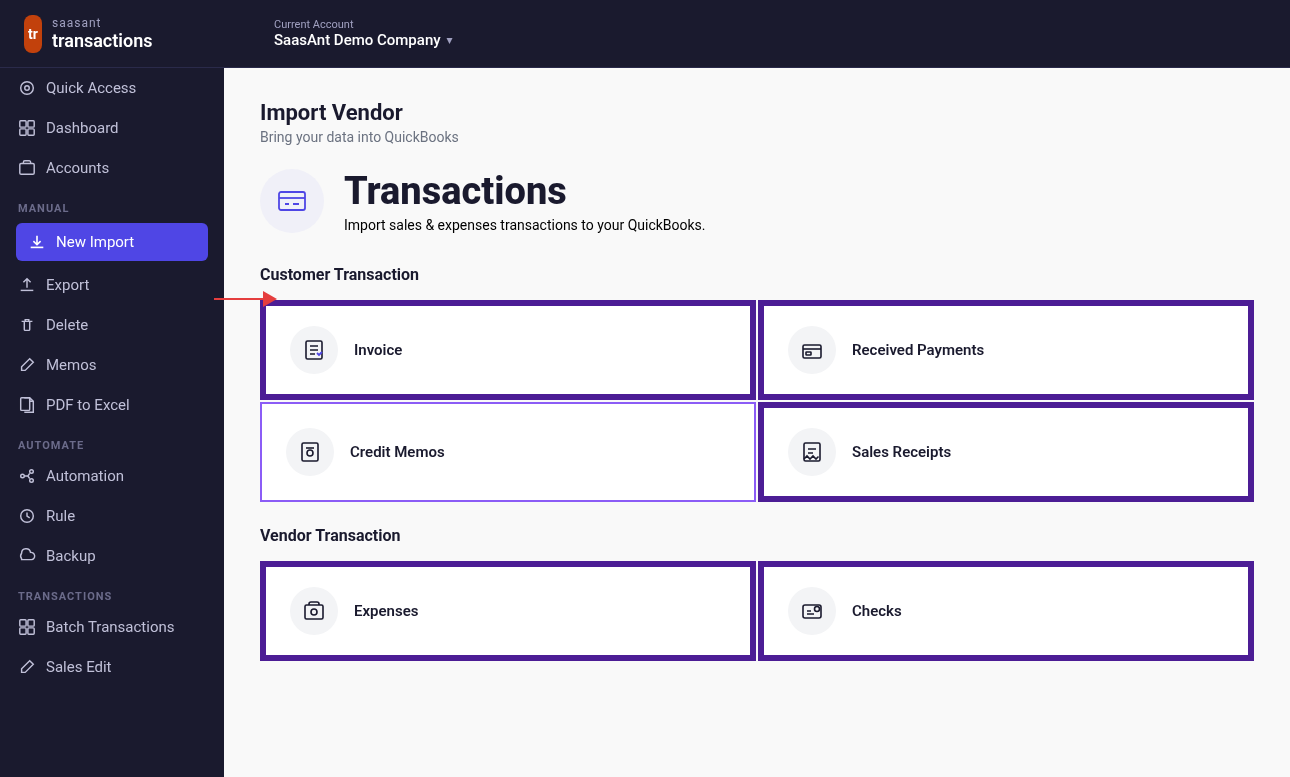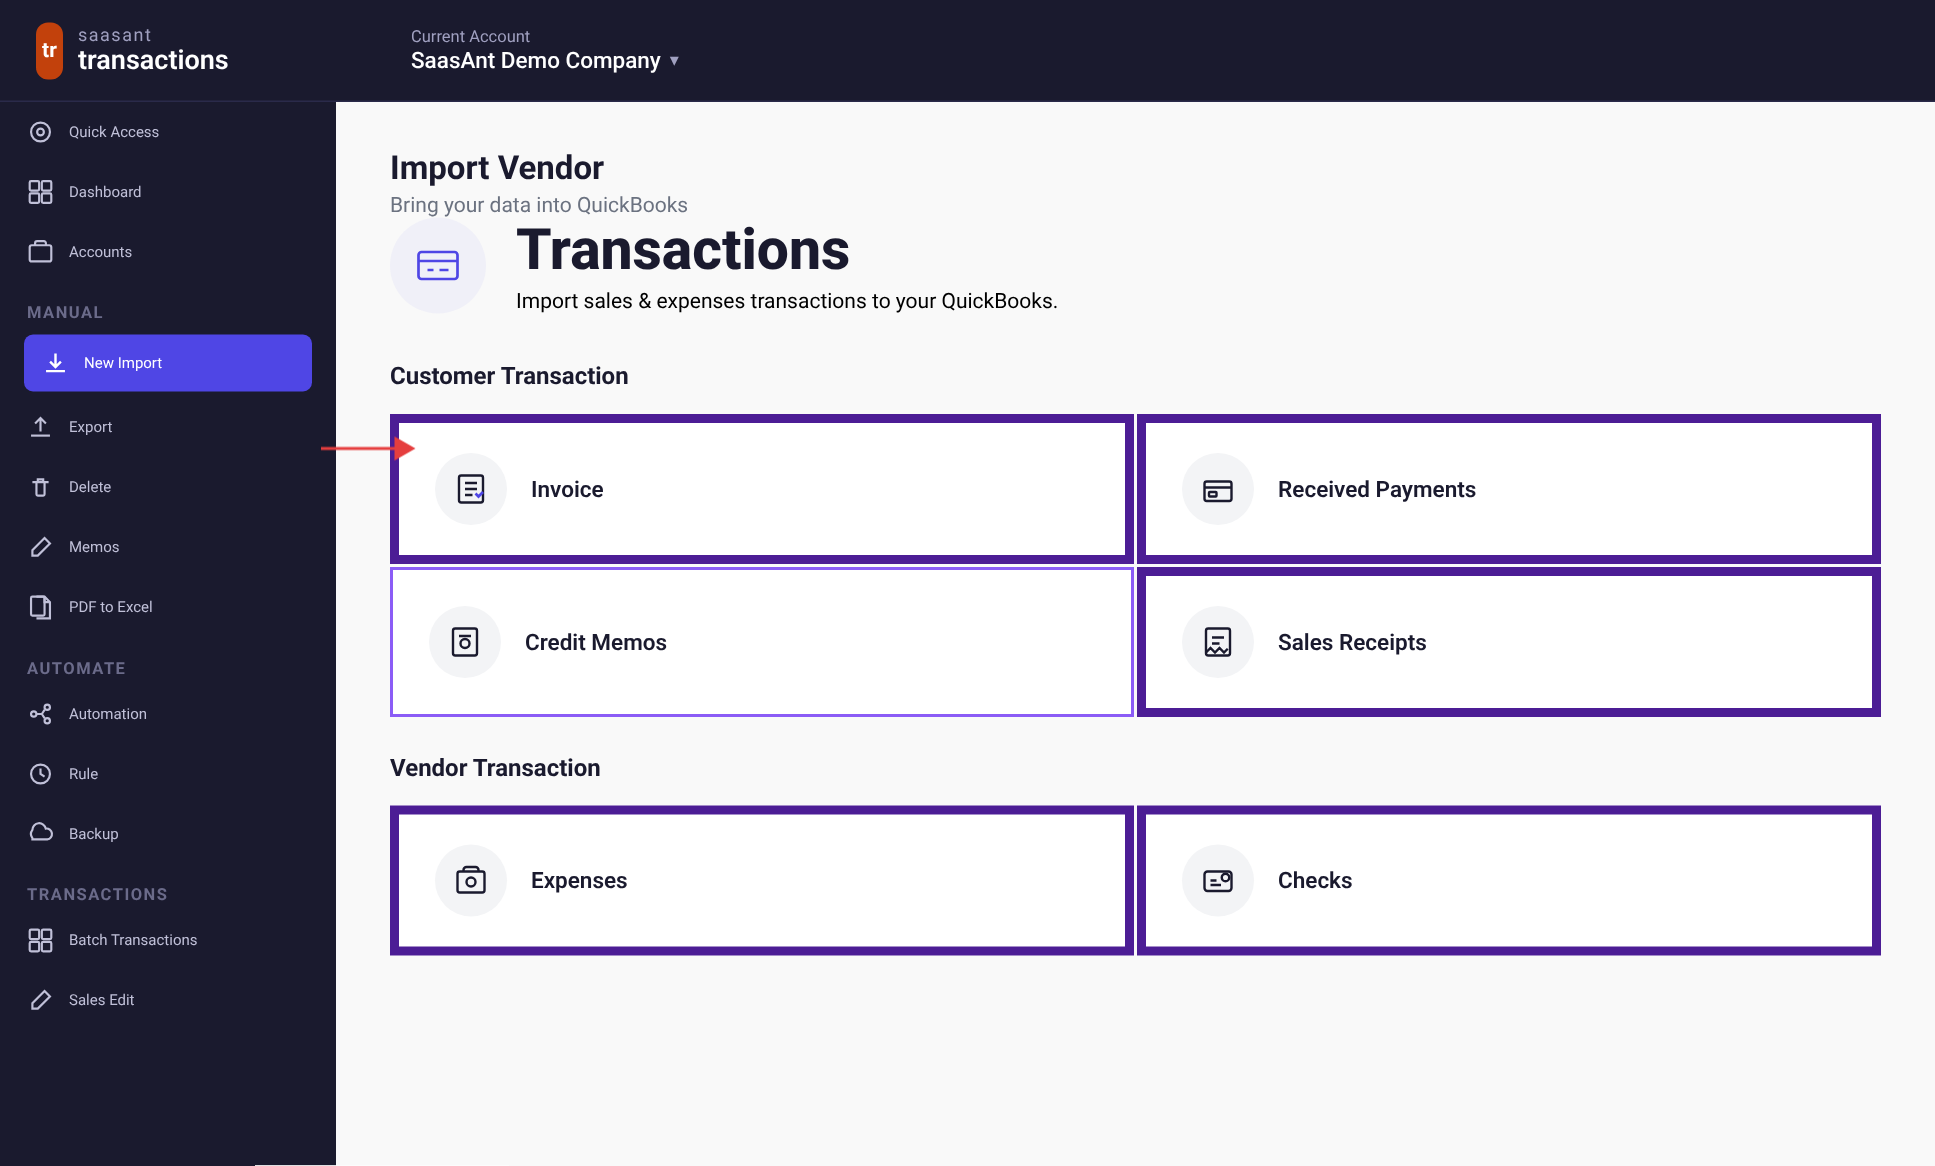--- a/index.html
+++ b/index.html
@@ -26,21 +26,21 @@
     
     .layout { display: flex; flex: 1; overflow: hidden; }
 
     
     .sidebar {
       width: 224px; background: #1a1a2e; color: #c0c0d8; flex-shrink: 0;
       display: flex; flex-direction: column; overflow-y: auto; padding-bottom: 10px;
     }
     .sidebar-item {
       display: flex; align-items: center; gap: 10px; padding: 11px 18px;
-      cursor: pointer; font-size: 10px; color: #c0c0d8; border-radius: 0;
+      cursor: pointer; font-size: 15px; color: #c0c0d8; border-radius: 0;
       transition: background 0.15s;
     }
     .sidebar-item.active { background: #4f46e5; color: white; border-radius: 6px; margin: 2px 8px; padding: 10px 12px; }
     .sidebar-item .icon { width: 18px; height: 18px; display: flex; align-items: center; justify-content: center; font-size: 15px; flex-shrink: 0; }
     .section-label {
       font-size: 11px; font-weight: 700; color: #6b6b8a; letter-spacing: 1px;
       padding: 14px 18px 4px; text-transform: uppercase;
     }
 
     
@@ -58,21 +58,21 @@
       border-right: 12px solid #e53e3e;
       margin-left: -1px;
     }
 
     
     .main {
       flex: 1; background: #f9f9f9; overflow-y: auto; padding: 32px 36px;
       position: relative;
     }
     .page-title { font-size: 22px; font-weight: 700; color: #1a1a2e; margin-bottom: 4px; }
-    .page-subtitle { font-size: 14px; color: #6b7280; }
+    .page-subtitle { font-size: 14px; color: #6b7280; margin-bottom: 24px; }
 
     
     .transaction-hero {
       display: flex; align-items: center; gap: 20px; margin-bottom: 32px;
     }
     .hero-icon-circle {
       width: 64px; height: 64px; border-radius: 50%; background: #f0f0f8;
       display: flex; align-items: center; justify-content: center; flex-shrink: 0;
     }
     .hero-icon-circle svg { width: 30px; height: 30px; }

